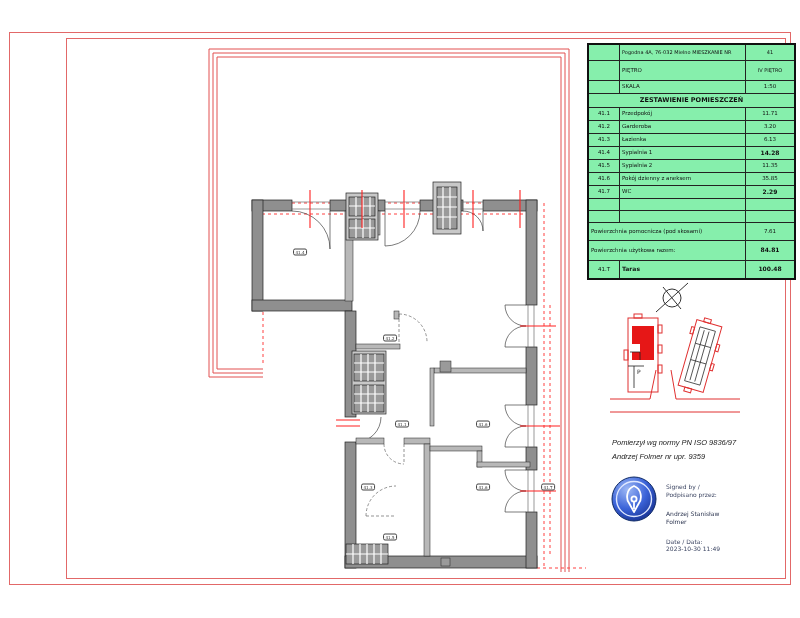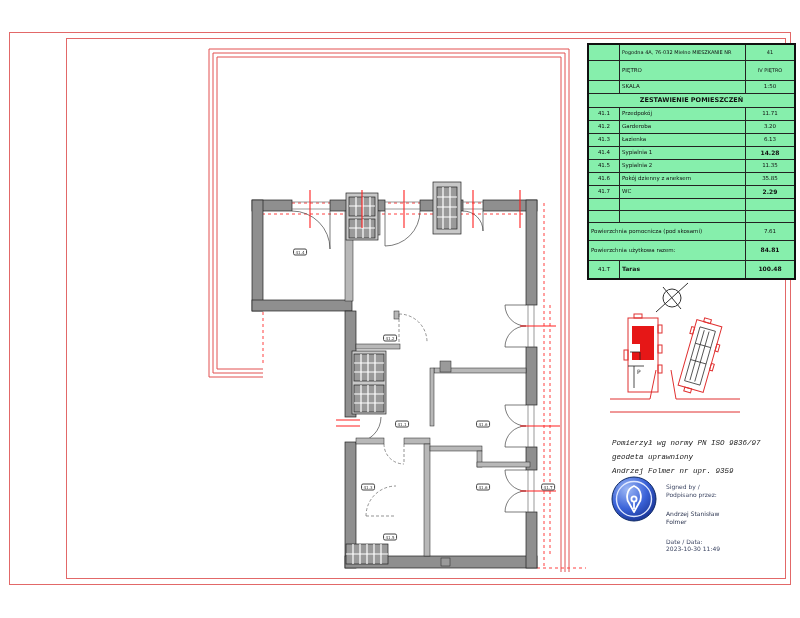--- a/index.html
+++ b/index.html
@@ -24,21 +24,21 @@
                border-top:2px solid #111;border-bottom:2px solid #111;}
   #room-rows td{height:12px;}
   tr.r-empty td{height:11px;}
   tr.r-aux td{height:17px;border-top:2px solid #111;white-space:normal;}
   tr.r-total td{height:19px;white-space:normal;}
   tr.r-taras td{height:17px;}
   td.pad{padding-left:6px;}
 
   
   #surveyor-note{position:absolute;left:612px;top:436px;width:170px;
-                 font-family:Liberation Mono, monospace;font-style:italic;
+                 font-family:Liberation Sans, sans-serif;font-style:italic;
                  font-size:7.5px;line-height:14px;color:#1a1a1a;}
 
   
   #stamp{position:absolute;left:610px;top:475px;display:flex;align-items:flex-start;gap:8px;}
   #stamp-text{font-size:6px;line-height:1.3;color:#3d4663;white-space:pre-line;width:80px;}
   #stamp-text .sig-name{color:#2c3550;margin:4px 0;}
   #stamp-text .sig-date{color:#3d4663;}
 
   
   .tag{position:absolute;transform:translate(-50%,-50%);font-size:4px;line-height:5px;
@@ -298,21 +298,20 @@
       <tr class="r-taras">
         <td class="no">41.T</td>
         <td class="name b">Taras</td>
         <td class="val b">100.48</td>
       </tr>
     </tbody>
   </table>
 
   <div id="surveyor-note">
     <div>Pomierzył wg normy  PN ISO 9836/97</div>
-    <div>geodeta uprawniony</div>
     <div>Andrzej Folmer nr upr. 9359</div>
   </div>
 
   <div id="stamp">
     <svg width="48" height="48" viewBox="0 0 48 48">
       <defs>
         <radialGradient id="stampGrad" cx="35%" cy="28%" r="80%">
           <stop offset="0%" stop-color="#9db8f5"></stop>
           <stop offset="55%" stop-color="#3b63d8"></stop>
           <stop offset="100%" stop-color="#16308f"></stop>

